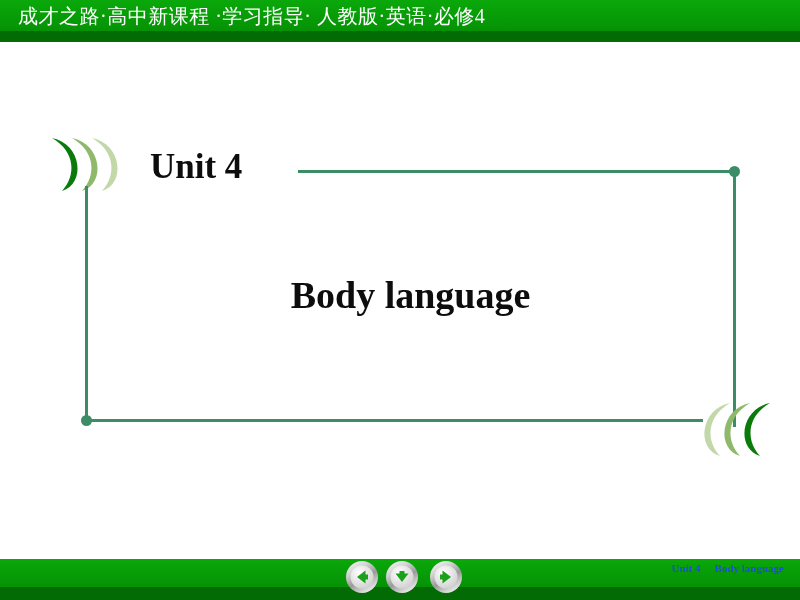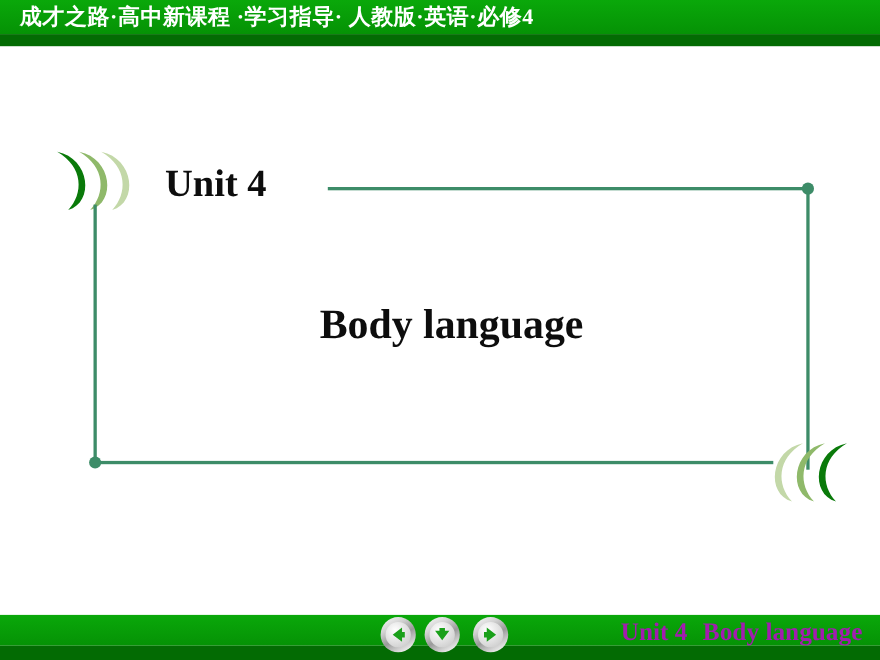--- a/index.html
+++ b/index.html
@@ -37,21 +37,21 @@
     background: #036b03;
   }
   #header-title {
     position: absolute;
     left: 18px;
     top: 2px;
     height: 28px;
     line-height: 28px;
     color: #ffffff;
     font-size: 20px;
-    font-weight: bold;
+    font-weight: normal;
     letter-spacing: 0.5px;
     white-space: nowrap;
     font-family: "Liberation Serif", "DejaVu Serif", serif;
   }
 
   
   .frame-line {
     position: absolute;
     background: #3d8c68;
   }
@@ -154,22 +154,22 @@
     position: absolute;
     left: 0; top: 28px;
     width: 800px;
     height: 13px;
     background: #036b03;
   }
   #footer-caption {
     position: absolute;
     right: 16px;
     top: 562px;
-    color: #a21caf;
-    font-size: 23px;
+    color: #1d4ed8;
+    font-size: 11px;
     font-weight: bold;
     white-space: nowrap;
     font-family: "Liberation Serif", "DejaVu Serif", serif;
   }
   #footer-caption .cap-unit { margin-right: 14px; }
 
   
   .nav-btn {
     position: absolute;
     width: 34px;

